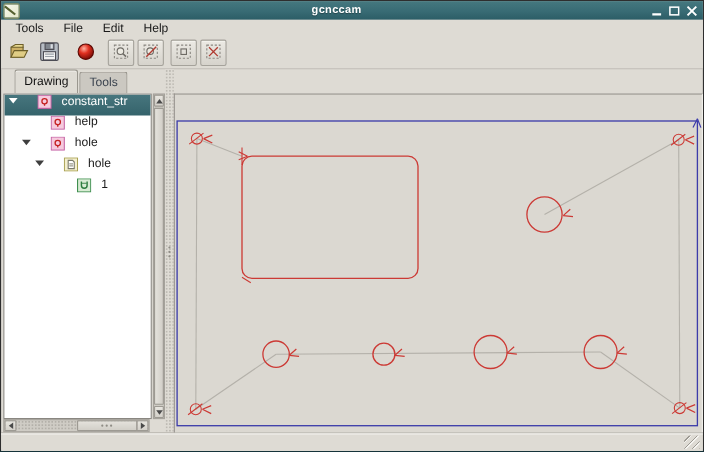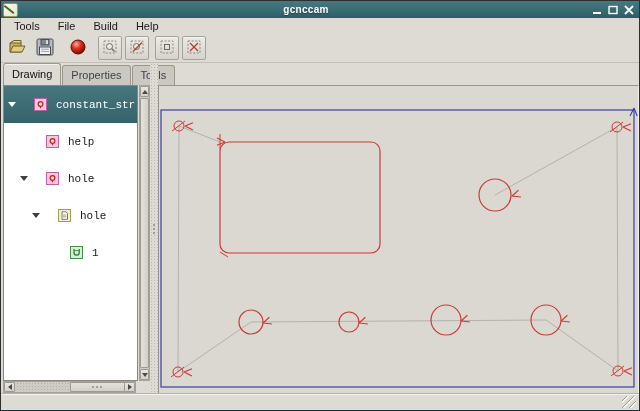--- a/index.html
+++ b/index.html
@@ -26,29 +26,29 @@
   .menu-item{padding:1px 9px;cursor:default;}
 
   
   .toolbar{position:absolute;left:0;top:33px;right:0;height:28px;background:#dedbd4;
            border-bottom:1px solid #c2bfb8;display:flex;align-items:center;padding-left:4px;}
   .tbtn{width:24px;height:24px;display:flex;align-items:center;justify-content:center;background:transparent;border:1px solid transparent;margin-right:1px;}
   .tbtn.raised{background:linear-gradient(180deg,#eceae4,#d6d3cc);border:1px solid #a5a29b;border-radius:2px;
                box-shadow:inset 0 1px 0 #f6f5f1;width:22px;height:22px;}
 
   
-  .tabrow{position:absolute;left:0;top:62px;right:0;height:22px;display:flex;align-items:flex-end;padding-left:2px;}
+  .tabrow{position:absolute;left:0;top:62px;right:0;height:22px;display:flex;align-items:flex-end;padding-left:12px;}
   .tab{height:19px;line-height:19px;padding:0 8px;border:1px solid #9a978f;border-bottom:none;
        border-radius:3px 3px 0 0;background:#cbc8c1;color:#3c4450;margin-right:1px;}
   .tab.active{background:#dedbd4;height:21px;line-height:21px;color:#111;box-shadow:inset 0 1px 0 #f3f2ee;}
 
   
   .treepanel{position:absolute;left:2px;top:84px;width:135px;height:296px;background:#ffffff;
              border:1px solid #8a8781;box-sizing:border-box;overflow:hidden;}
-  .trow{height:37px;display:flex;align-items:center;white-space:nowrap;overflow:hidden;font-family:Liberation Mono, monospace;}
+  .trow{height:19px;display:flex;align-items:flex-start;white-space:nowrap;overflow:hidden;}
   .trow.selected{background:linear-gradient(180deg,#47767e,#35636b);color:#fff;}
   .expander{width:10px;height:10px;flex:0 0 auto;display:flex;align-items:center;justify-content:center;}
   .tri-down{width:0;height:0;border-left:4px solid transparent;border-right:4px solid transparent;border-top:5px solid #3f3f3f;}
   .trow.selected .tri-down{border-top-color:#fff;}
   .tri-right{width:0;height:0;border-top:4px solid transparent;border-bottom:4px solid transparent;border-left:5px solid #3f3f3f;}
   .node-icon{width:13px;height:13px;flex:0 0 auto;margin-left:17px;}
   .tlabel{margin-left:9px;}
 
   
   .vscroll{position:absolute;left:138px;top:84px;width:11px;height:296px;background:#cfccc5;border:1px solid #a5a29b;box-sizing:border-box;}
@@ -106,21 +106,21 @@
           <svg width="10" height="10">
             <path d="M1,1 L9,9 M9,1 L1,9" stroke="#fff" stroke-width="1.8"></path>
           </svg>
         </div>
       </div>
   </div>
 
   <div class="menubar" id="menubar">
       <div class="menu-item">Tools</div>
       <div class="menu-item">File</div>
-      <div class="menu-item">Build</div>
+      <div class="menu-item">Edit</div>
       <div class="menu-item">Help</div>
     </div>
 
   <div class="toolbar" id="toolbar">
       <div class="tbtn">
         <span><svg width="20" height="20">
             <path d="M2,6 l4,-2.5 7,0 0,3" fill="#e9d98f" stroke="#6d5f2a"></path>
             <path d="M2,6 l11,0 0,9 -11,0 z" fill="#cdb167" stroke="#6d5f2a"></path>
             <path d="M2,15 l3,-6 12,0 -3,6 z" fill="#e0cd85" stroke="#6d5f2a"></path>
           </svg></span>
@@ -175,21 +175,20 @@
       <div class="tbtn raised">
         <span><svg width="16" height="16">
             <rect x="2" y="2" width="12" height="12" fill="none" stroke="#8a8781" stroke-dasharray="2,1.6"></rect>
             <path d="M4,12 L12,4 M4,4 L12,12" stroke="#b03a30" stroke-width="1.2"></path>
           </svg></span>
       </div>
     </div>
 
   <div class="tabrow" id="tabrow">
       <div class="tab active">Drawing</div>
-      <div class="tab">Properties</div>
       <div class="tab">Tools</div>
     </div>
 
   <div class="treepanel" id="treepanel">
       <div class="trow selected">
         <div class="expander" style="margin-left: 3px;">
           <div class="tri-down"></div>
         </div>
         <span class="node-icon"><svg width="13" height="13">
             <rect x="0.5" y="0.5" width="12" height="12" fill="#f6cade" stroke="#c25ea2"></rect>

